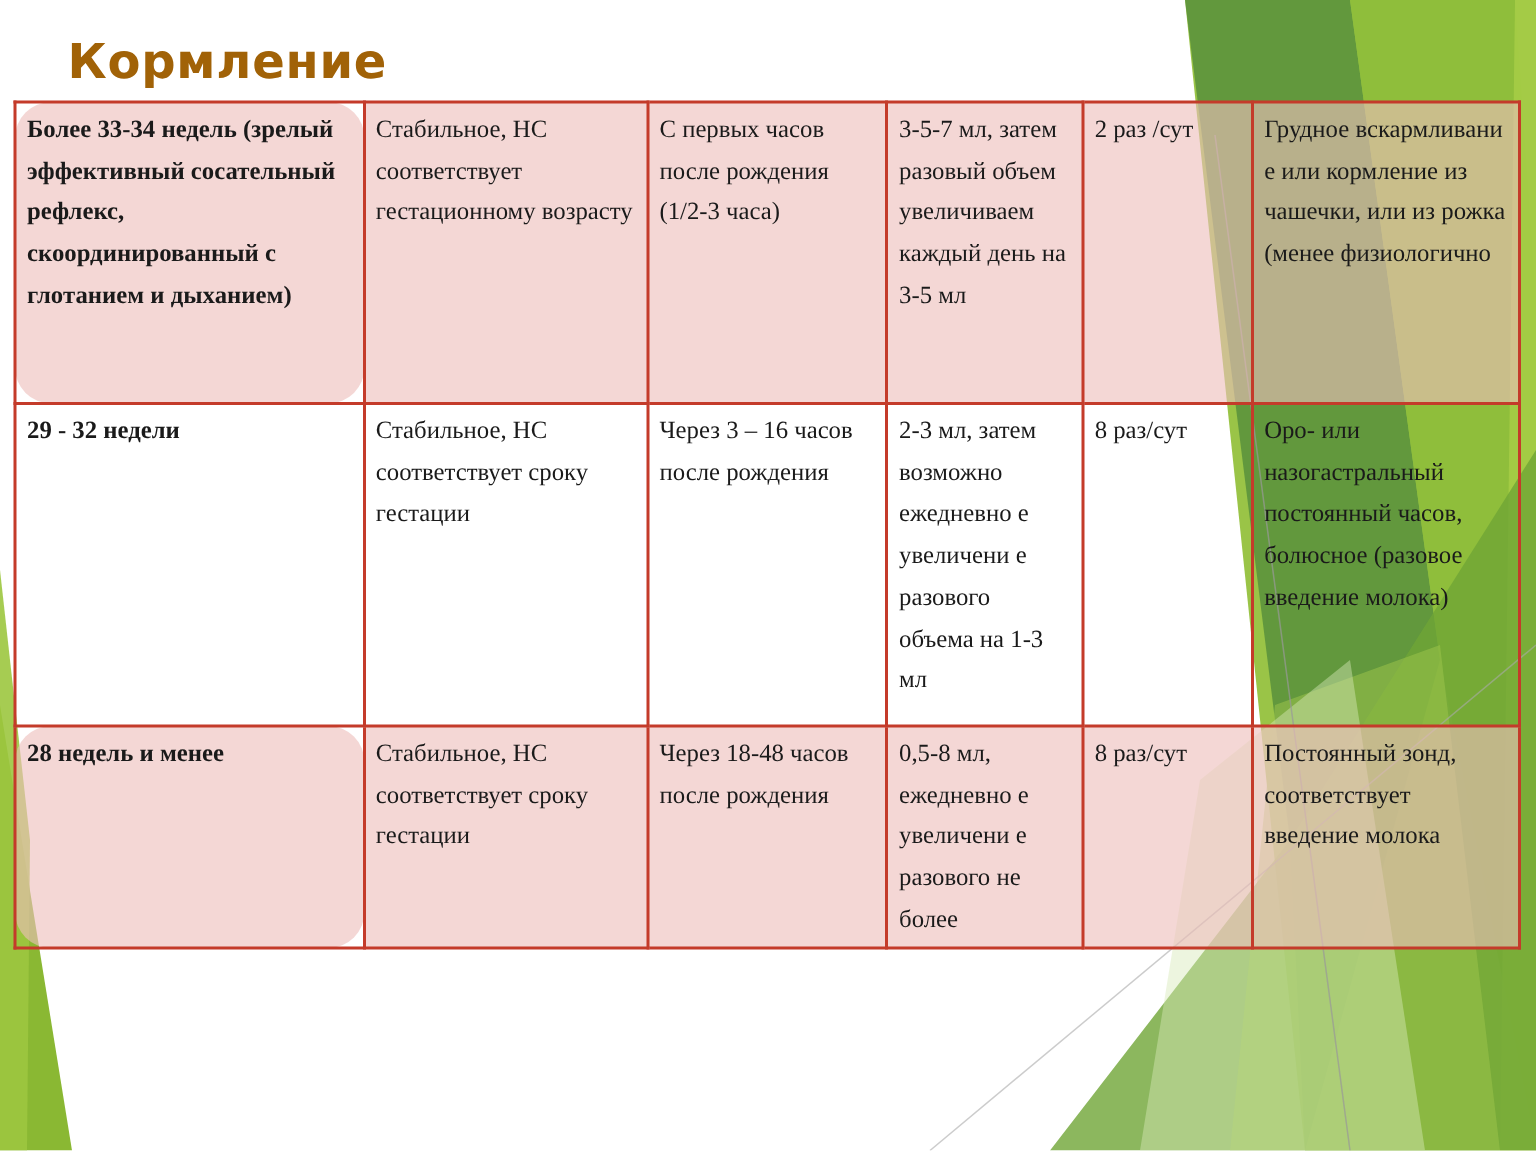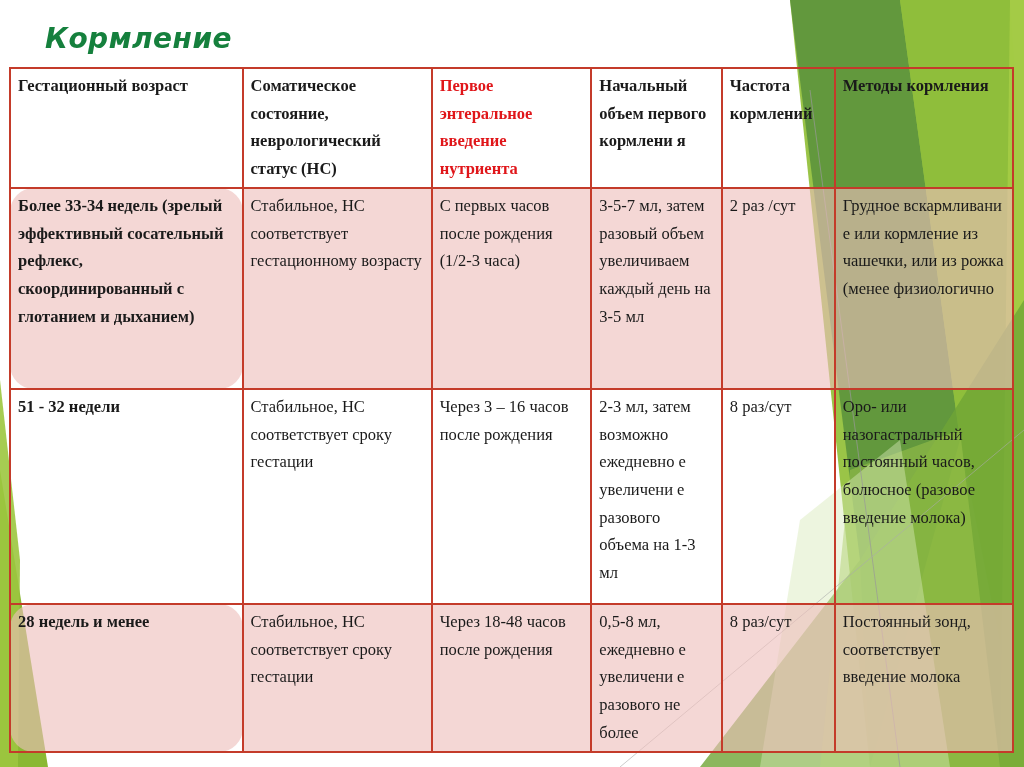--- a/index.html
+++ b/index.html
@@ -5,22 +5,22 @@
     html, body { margin: 0; padding: 0; }
     body {
       width: 1024px; height: 767px; position: relative; overflow: hidden;
       background: #ffffff;
       font-family: "Liberation Serif", serif;
     }
     .bg-svg { position: absolute; left: 0; top: 0; width: 1024px; height: 767px; z-index: 0; }
     .title {
       position: absolute; left: 45px; top: 22px; z-index: 2;
       font-family: "DejaVu Sans", sans-serif;
-      font-style: italic; font-weight: bold; font-size: 28px;
-      color: #15803d; letter-spacing: 0.5px;
+      font-weight: bold; font-size: 32px;
+      color: #a16207; letter-spacing: 0.5px;
     }
     table.main {
       position: absolute; left: 9px; top: 67px; z-index: 2;
       border-collapse: collapse; table-layout: fixed;
       width: 1005px;
     }
     table.main td {
       border: 2px solid #c43b2a;
       vertical-align: top;
       padding: 3px 7px 4px 7px;
@@ -66,38 +66,30 @@
 <table class="main">
   <colgroup>
     <col class="c1">
       <col class="c2">
       <col class="c3">
       <col class="c4">
       <col class="c5">
       <col class="c6">
   </colgroup>
   <tbody>
-      <tr class="head">
-    <td>Гестационный возраст</td>
-    <td>Соматическое состояние, неврологический статус (НС)</td>
-    <td class="red">Первое энтеральное введение нутриента</td>
-    <td>Начальный объем первого кормлени я</td>
-    <td>Частота кормлений</td>
-    <td>Методы кормления</td>
-  </tr>
   <tr class="pink r1">
     <td class="bold">Более 33-34 недель (зрелый эффективный сосательный рефлекс, скоординированный с глотанием и дыханием)</td>
     <td>Стабильное, НС соответствует гестационному возрасту</td>
     <td>С первых часов после рождения (1/2-3 часа)</td>
     <td>3-5-7 мл, затем разовый объем увеличиваем каждый день на 3-5 мл</td>
     <td>2 раз /сут</td>
     <td>Грудное вскармливани е или кормление из чашечки, или из рожка (менее физиологично</td>
   </tr>
   <tr class="white r2">
-    <td class="bold">51 - 32 недели</td>
+    <td class="bold">29 - 32 недели</td>
     <td>Стабильное, НС соответствует сроку гестации</td>
     <td>Через 3 – 16 часов после рождения</td>
     <td>2-3 мл, затем возможно ежедневно е увеличени е разового объема на 1-3 мл</td>
     <td>8 раз/сут</td>
     <td>Оро- или назогастральный постоянный часов, болюсное (разовое введение молока)</td>
   </tr>
   <tr class="pink r3">
     <td class="bold">28 недель и менее</td>
     <td>Стабильное, НС соответствует сроку гестации</td>
     <td>Через 18-48 часов после рождения</td>

